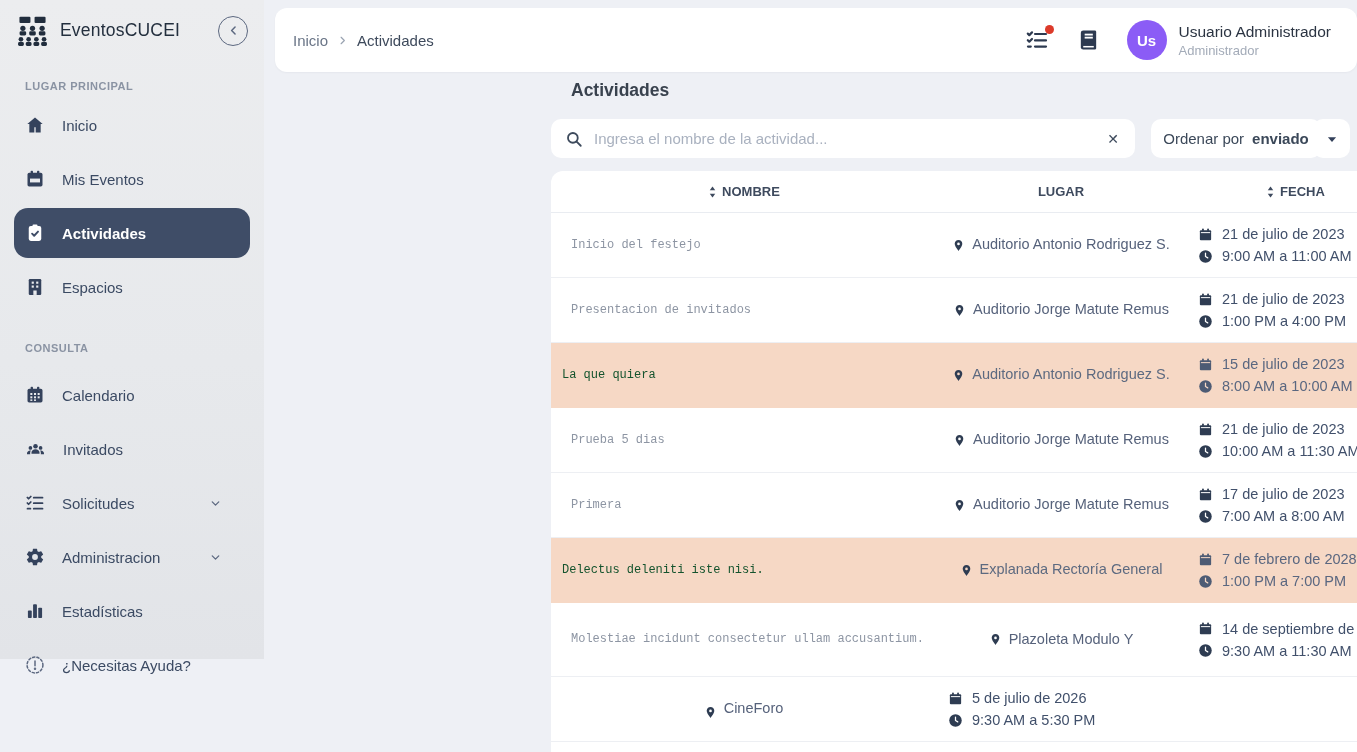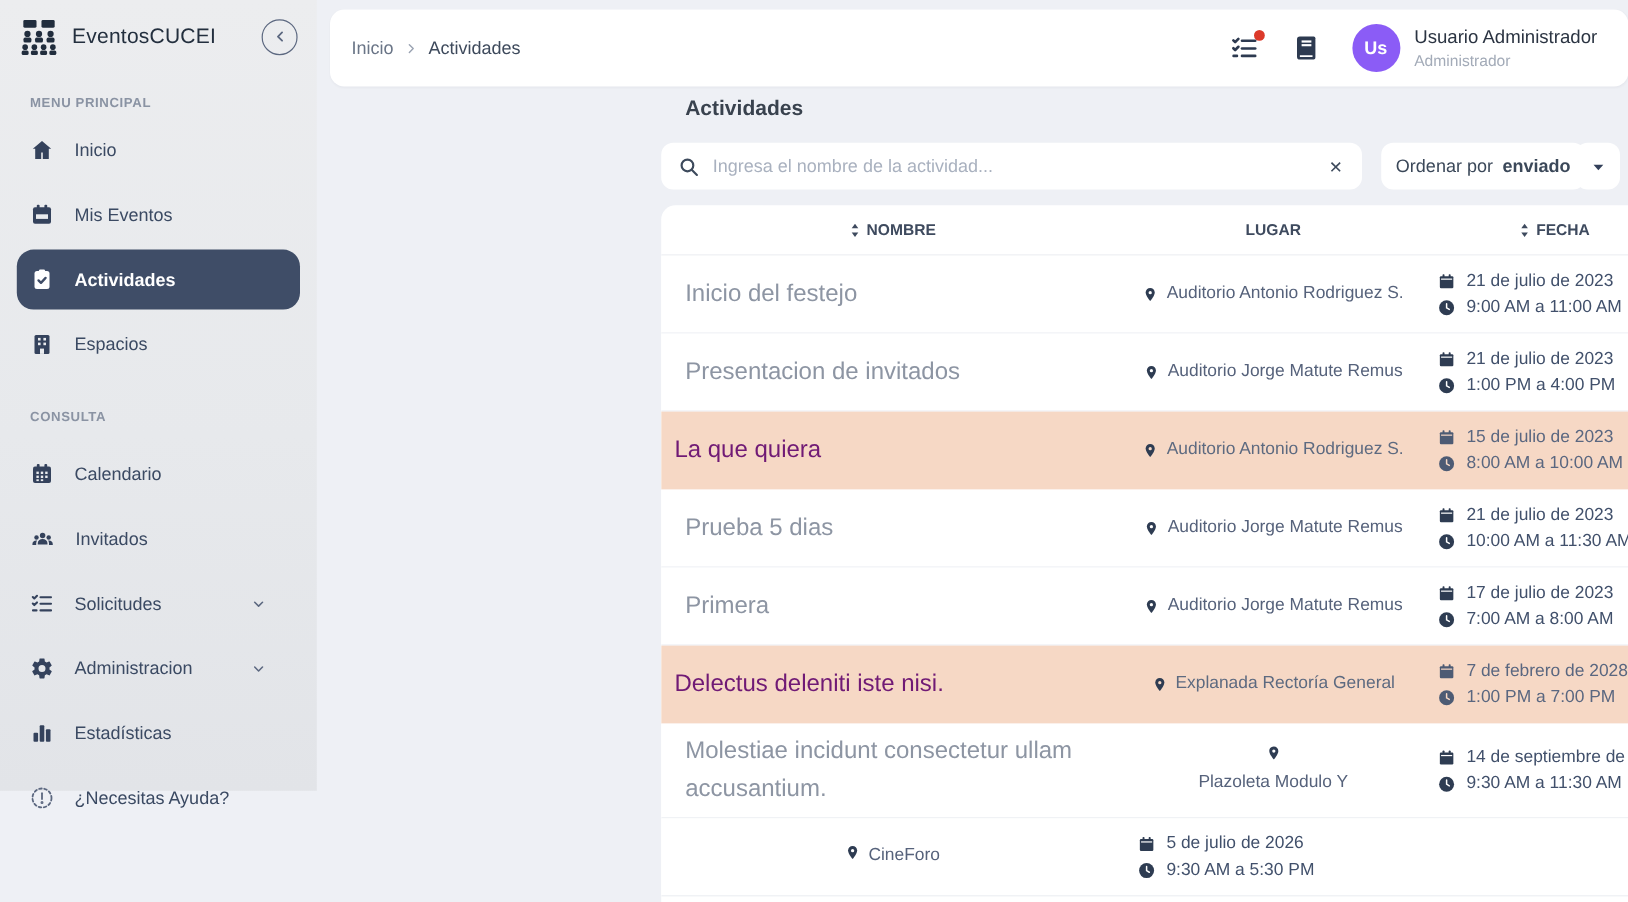--- a/index.html
+++ b/index.html
@@ -49,22 +49,22 @@
   .btn-caret { left:1049px; width:37px; color:#33405a; }
 
   
   .table-card { position:absolute; left:287px; top:171px; width:1052px; height:581px; background:#fff; border-radius:12px 12px 0 0; overflow:hidden; }
   .thead, .trow { display:grid; grid-template-columns:385px 250px 218px 150px 49px; }
   .thead { height:42px; align-items:center; border-bottom:1px solid #e9ecf1; }
   .th { display:flex; align-items:center; justify-content:center; gap:4px; font-size:13px; font-weight:700; color:#3e4a5e; cursor:pointer; }
   .sort-ic { color:#3e4a5e; }
   .trow { min-height:65px; align-items:center; border-bottom:1px solid #edeff3; background:#fff; }
   .trow.hl { background:#f6d8c5; border-bottom-color:transparent; }
-  .cell-name { padding:8px 12px 8px 20px; font-size:20px; color:#8d95a3; line-height:1.55; }
-  .trow.hl .cell-name { color:#701a75;padding-left:11px; }
+  .cell-name { padding:8px 12px 8px 20px; font-size:12px; color:#8d95a3; line-height:1.55;font-family:Liberation Mono, monospace; }
+  .trow.hl .cell-name { color:#14532d;padding-left:11px; }
   .cell-place { display:flex; align-items:center; justify-content:center; gap:7px; padding:0 16px; font-size:14.5px; color:#56627b; text-align:center; line-height:1.45; }
   .pin { color:#2e3c52; flex:none; margin-top:2px; }
   .trow.hl .cell-place { color:#5d6a80; }
   .cell-date { padding-left:12px; display:flex; flex-direction:column; gap:6px; font-size:14.5px; color:#41506b; }
   .dline { display:flex; align-items:center; gap:9px; }
   .dline .dic { color:#2e3c52; flex:none; }
   .trow.hl .cell-date { color:#5a6780; }
   .trow.hl .dline .dic { color:#4d5b74; }
   .cell-status { display:flex; justify-content:center; }
 </style>
@@ -98,21 +98,21 @@
       </svg>
     </span>
     <span class="brand-name">EventosCUCEI</span>
     <span class="collapse-btn">
       <svg width="15" height="15" viewBox="0 0 24 24" fill="none" stroke="currentColor" stroke-width="2.4" stroke-linecap="round" stroke-linejoin="round">
           <path d="M14.5 6.5 9 12l5.5 5.5"></path>
         </svg>
     </span>
   </div>
 
-  <div class="section-label">MENU PRINCIPAL</div>
+  <div class="section-label">LUGAR PRINCIPAL</div>
 
   <div class="menu-item">
     <span class="mi-icon">
         <svg width="20" height="20" viewBox="0 0 24 24" fill="currentColor">
           <path d="M12 3 2.8 10.8h2.4V21h6v-6.4h1.6V21h6V10.8h2.4z"></path>
         </svg>
       </span>
     <span>Inicio</span>
   </div>
 
@@ -558,21 +558,21 @@
             </span>
             <span>1:00 PM a 7:00 PM</span>
           </span>
       </div>
       <div class="cell-status"></div>
 
     </div>
 
     <div class="trow" style="min-height:74px;">
       <div class="cell-name">Molestiae incidunt consectetur ullam accusantium.</div>
-      <div class="cell-place" style="align-items:center;flex-direction:column;">
+      <div class="cell-place" style="align-items:center;">
           <span class="pin" style="margin-top:0;">
             <svg width="13" height="15" viewBox="0 0 24 24" fill="currentColor">
               <path d="M12 2c-3.9 0-7 3-7 6.9C5 14 12 22 12 22s7-8 7-13.1C19 5 15.9 2 12 2z"></path>
               <circle cx="12" cy="9" r="2.5" fill="#fff"></circle>
             </svg>
           </span>
           <span>Plazoleta Modulo Y</span>
         </div>
       <div class="cell-date">
         <span class="dline">
@@ -593,21 +593,21 @@
                 <path d="M12 6.5V12l3.6 2.2" stroke="#fff" stroke-width="2" fill="none" stroke-linecap="round"></path>
               </svg>
             </span>
             <span>9:30 AM a 11:30 AM</span>
           </span>
       </div>
 
     </div>
 
     <div class="trow">
-      <div class="cell-place" style="align-items:flex-start;">
+      <div class="cell-place" style="align-items:flex-end;">
           <span class="pin" style="margin-top:0;">
             <svg width="13" height="15" viewBox="0 0 24 24" fill="currentColor">
               <path d="M12 2c-3.9 0-7 3-7 6.9C5 14 12 22 12 22s7-8 7-13.1C19 5 15.9 2 12 2z"></path>
               <circle cx="12" cy="9" r="2.5" fill="#fff"></circle>
             </svg>
           </span>
           <span>CineForo</span>
         </div>
       <div class="cell-date">
         <span class="dline">

